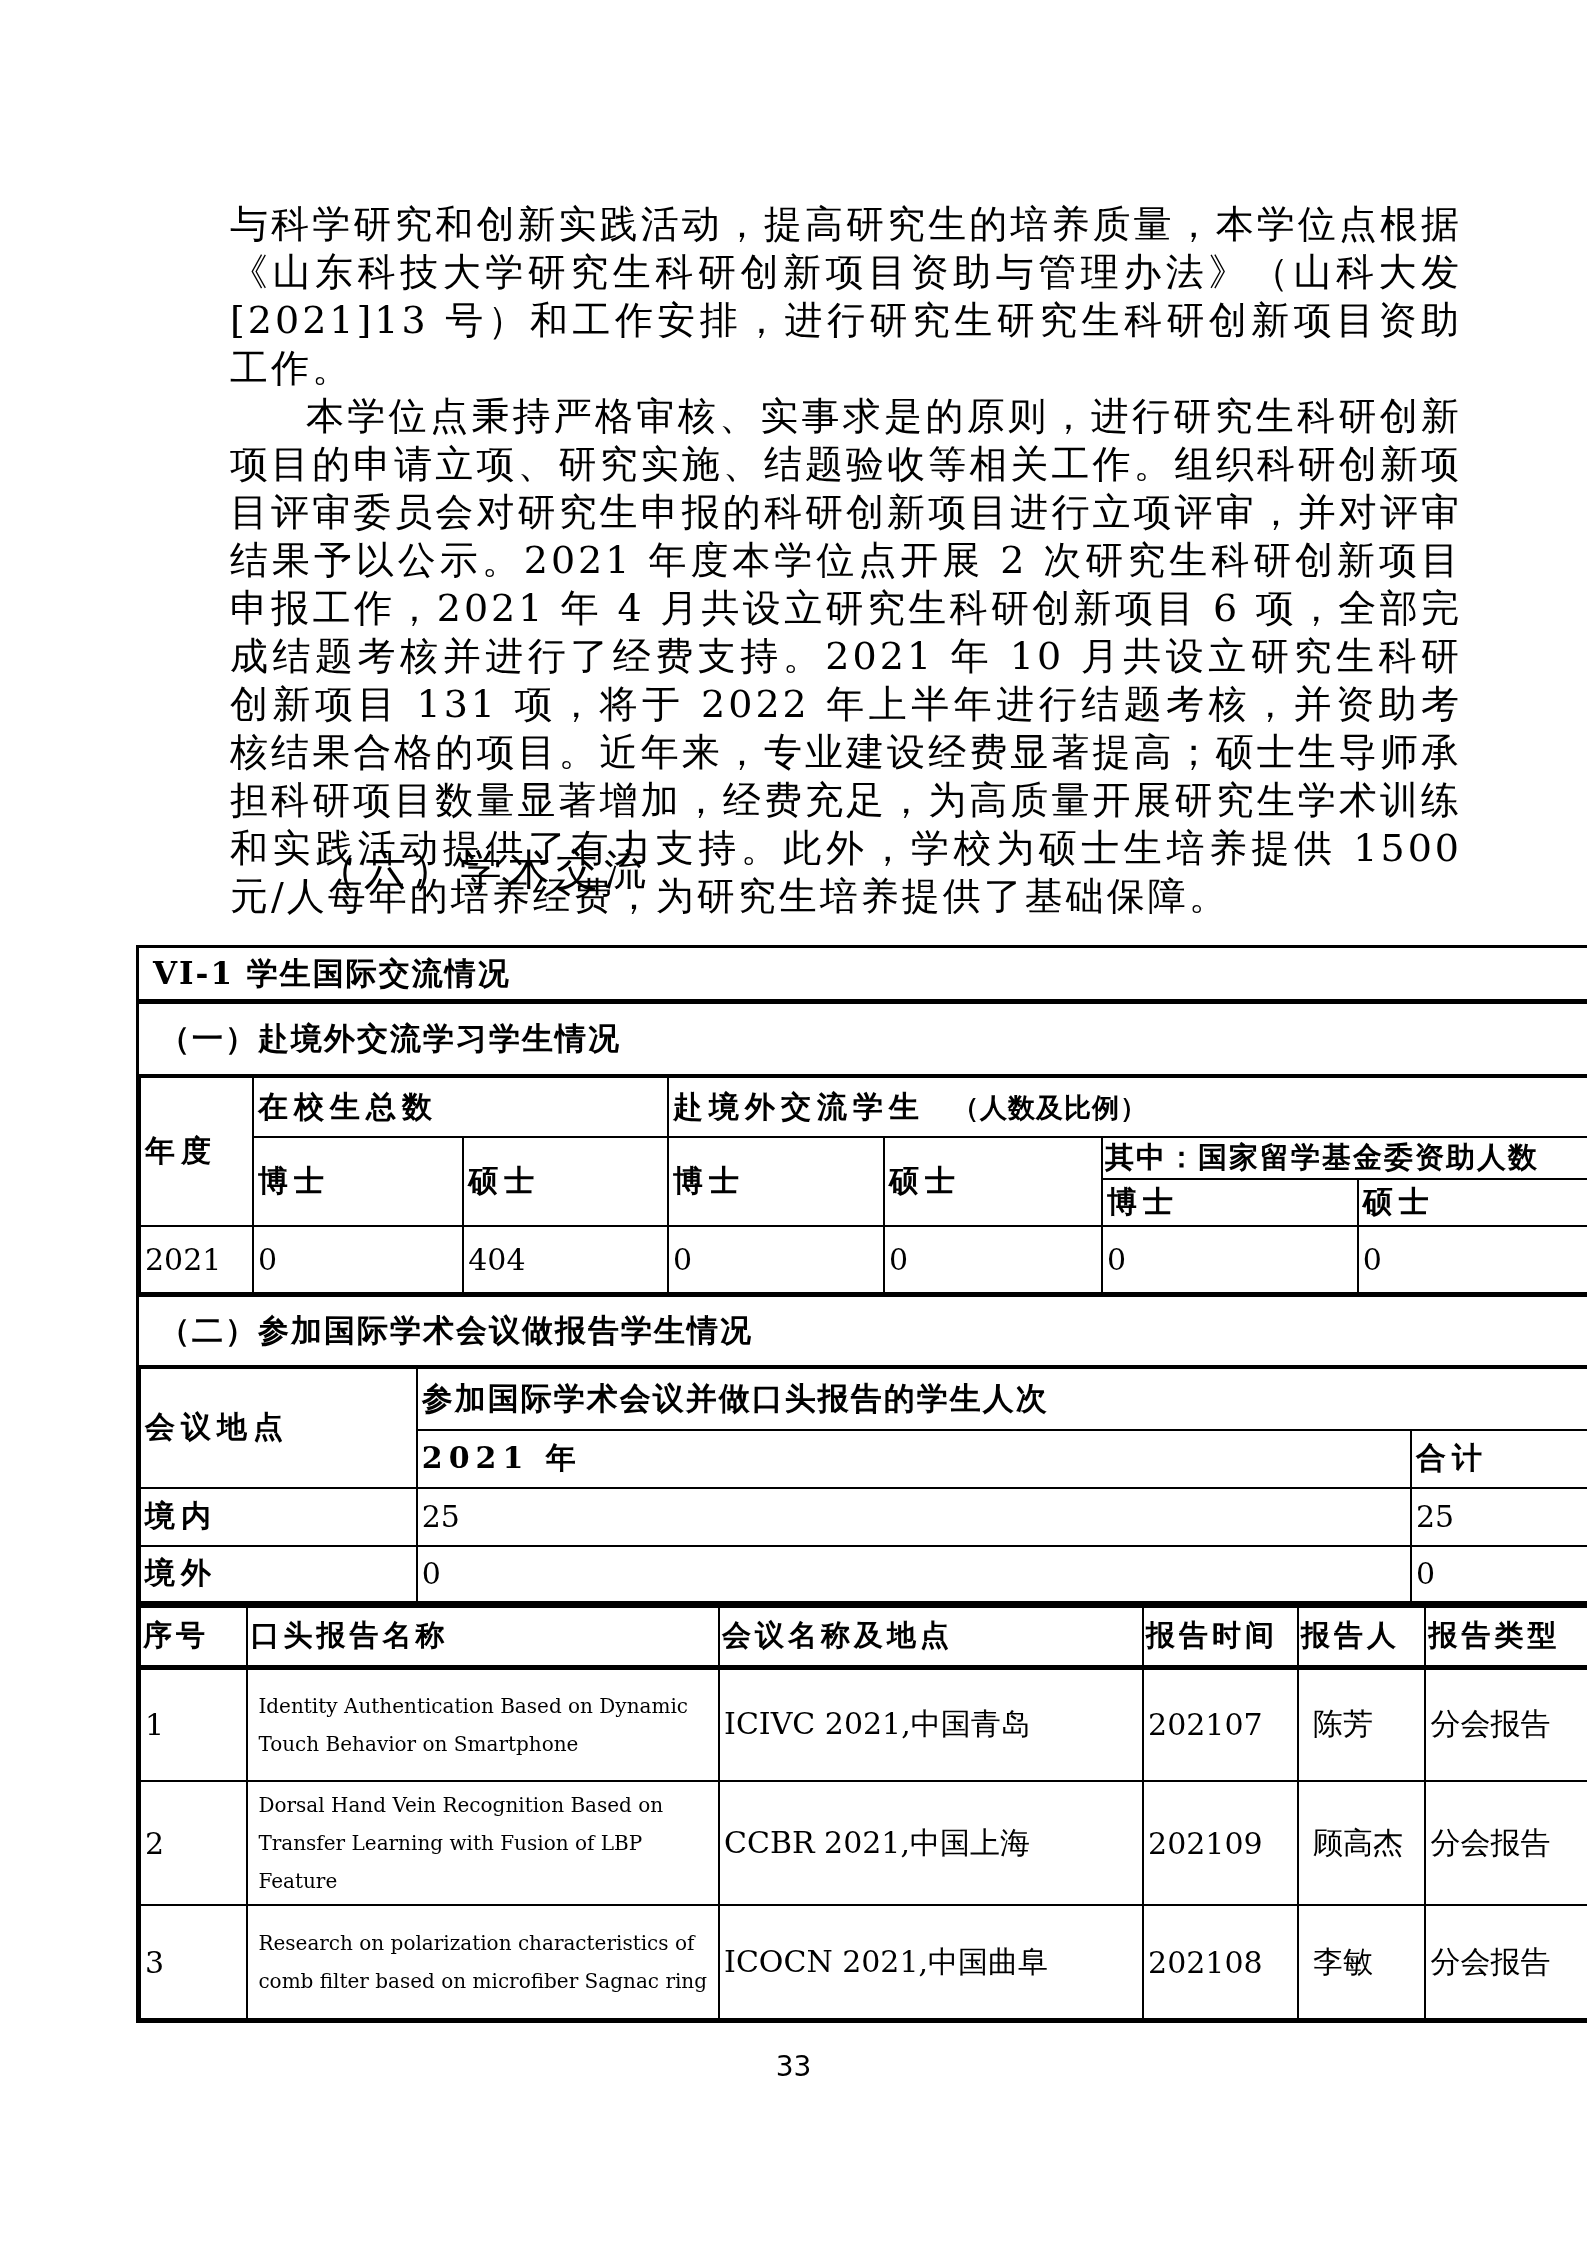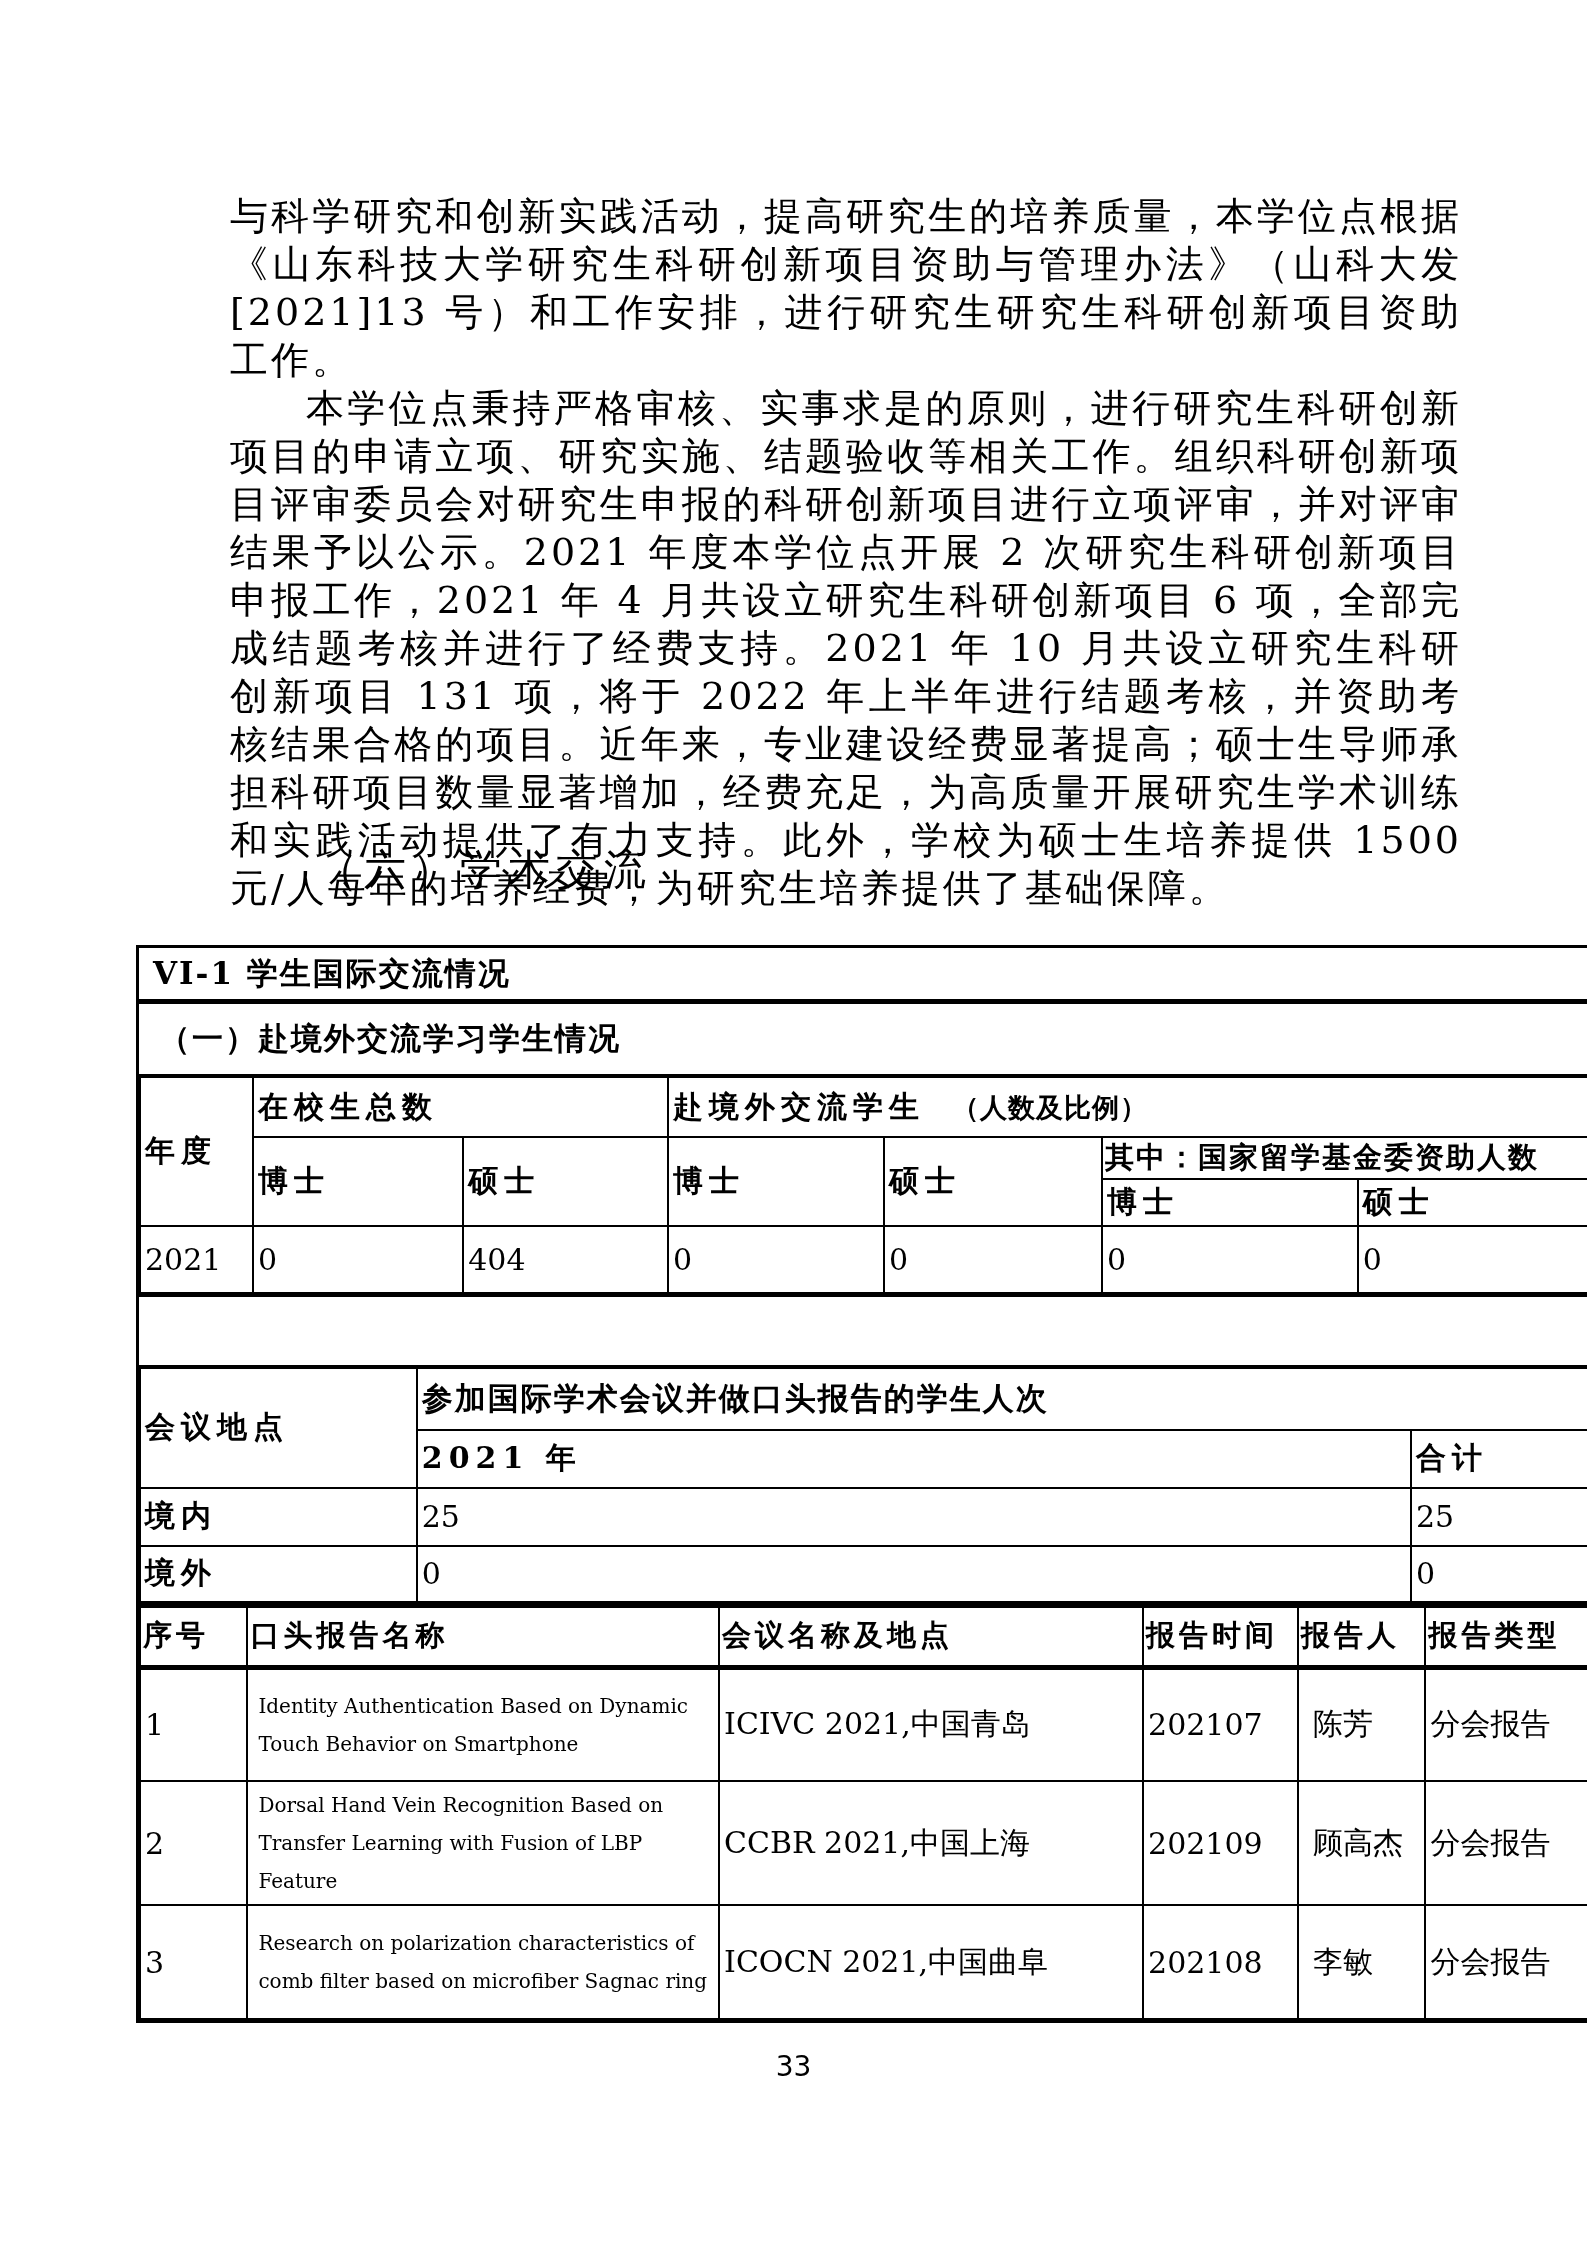--- a/index.html
+++ b/index.html
@@ -9,21 +9,21 @@
     width:1587px; height:2245px;
     margin:0 auto;
     background:#ffffff;
     color:#000;
     font-family:"DejaVu Serif","Liberation Serif",serif;
     overflow:hidden;
   }
   
   .textblock {
     position:absolute;
-    left:230px; top:192px;
+    left:230px; top:200px;
     width:1232px;
     font-size:38px;
     line-height:48px;
     letter-spacing:3px;
     text-align:justify;
   }
   .para { text-align:justify; }
   .para.indent { text-indent:2em; }
   .heading {
     position:absolute;
@@ -155,20 +155,21 @@
           <td>404</td>
           <td>0</td>
           <td>0</td>
           <td>0</td>
           <td>0</td>
         </tr>
       </tbody>
     </table>
 
     <div class="sec-head second">
+      <span>（二）参加国际学术会议做报告学生情况</span>
     </div>
 
     <table class="t2">
       <colgroup>
         <col style="width:250px">
           <col style="width:898px">
           <col style="width:177px">
       </colgroup>
       <tbody>
         <tr class="rA">

